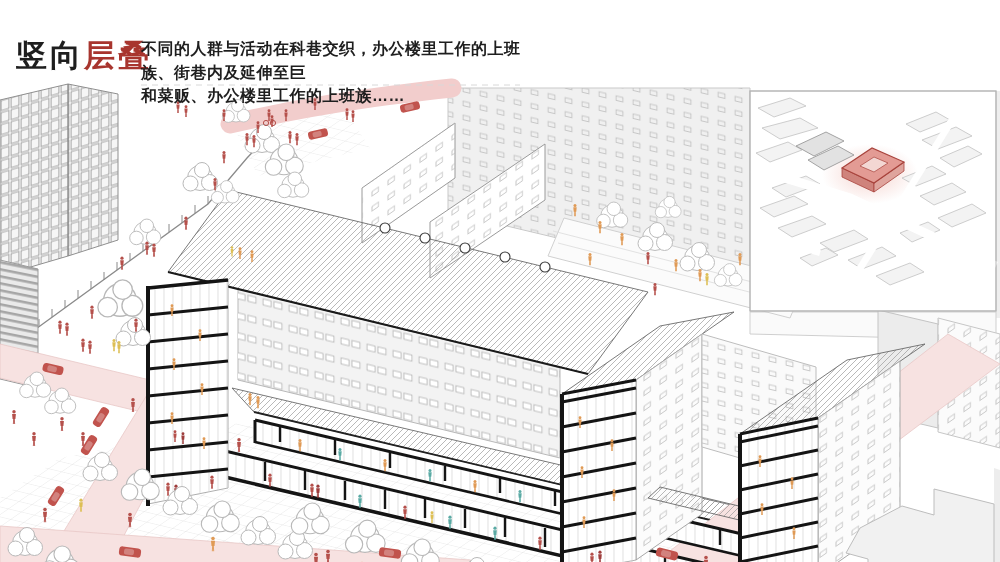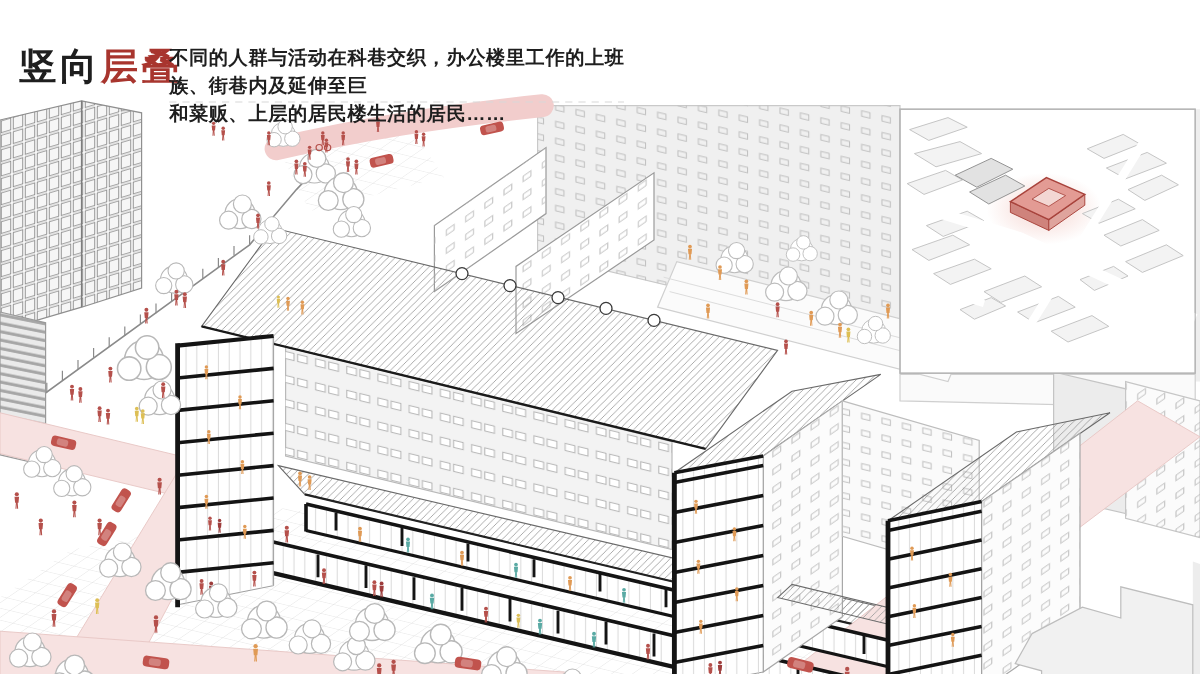--- a/index.html
+++ b/index.html
@@ -413,17 +413,17 @@
     <polygon points="860,138 874,129 888,135 874,144" fill="#f3d7d3" stroke="var(--site-highlight-line,#a8433c)" stroke-width="0.7"></polygon>
   </g>
   <rect x="750" y="63" width="246" height="220" fill="none" stroke="#b5b5b5"></rect>
 </g>
 </svg>
 
 <div class="header">
   <h1 class="title"><span class="t-black">竖向</span><span class="t-red">层叠</span></h1>
   <p class="desc">
     <span>不同的人群与活动在科巷交织，办公楼里工作的上班族、街巷内及延伸至巨</span>
-    <span>和菜贩、上层的居民楼生活的居民……</span>
+    <span>和菜贩、办公楼里工作的上班族……</span>
   </p>
 </div>
 
 </div>
 
 </body></html>

